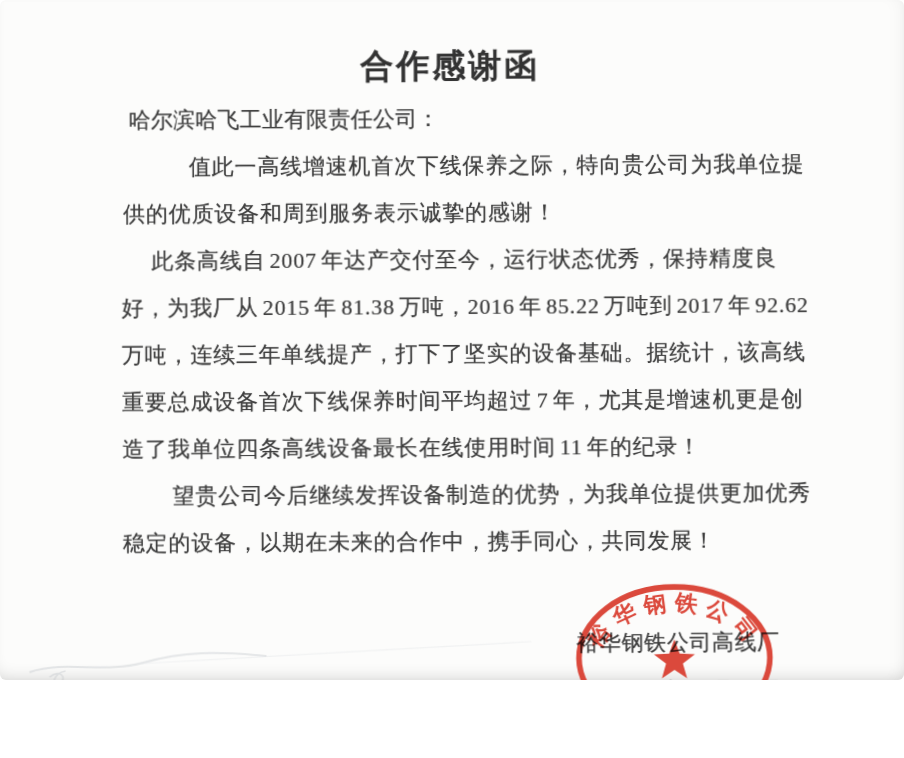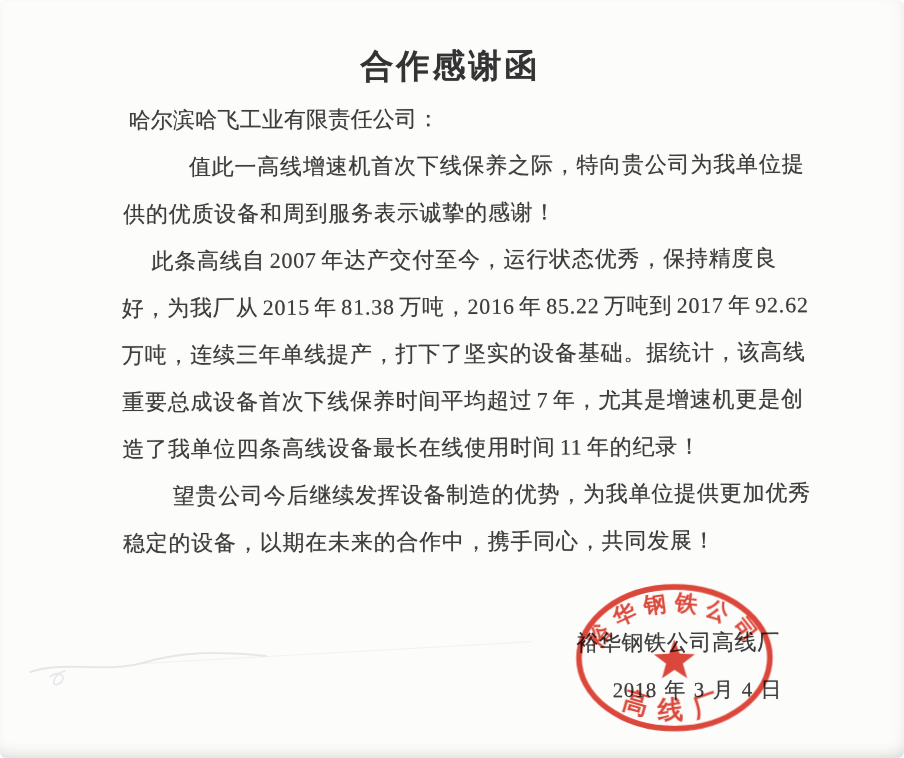--- a/index.html
+++ b/index.html
@@ -1,19 +1,19 @@
 <!DOCTYPE html>
 <html><head>
 <meta charset="utf-8">
 <style>
   html, body { margin: 0; padding: 0; background: #ffffff; }
   .page {
     position: relative;
     width: 904px;
-    height: 758px;
+    height: 680px;
     overflow: hidden;
     background: #fcfcfb;
     box-shadow: inset -12px 0 20px -14px rgba(0,0,0,.07),
                 inset 0 -12px 18px -13px rgba(0,0,0,.20),
                 inset 0 4px 10px -9px rgba(0,0,0,.05);
     font-family: "Liberation Serif", "DejaVu Serif", serif;
     color: #3d3d3d;
     border-radius: 6px;
   }
   .content { position: absolute; inset: 0; transform: rotate(-0.3deg); transform-origin: 452px 380px; }

